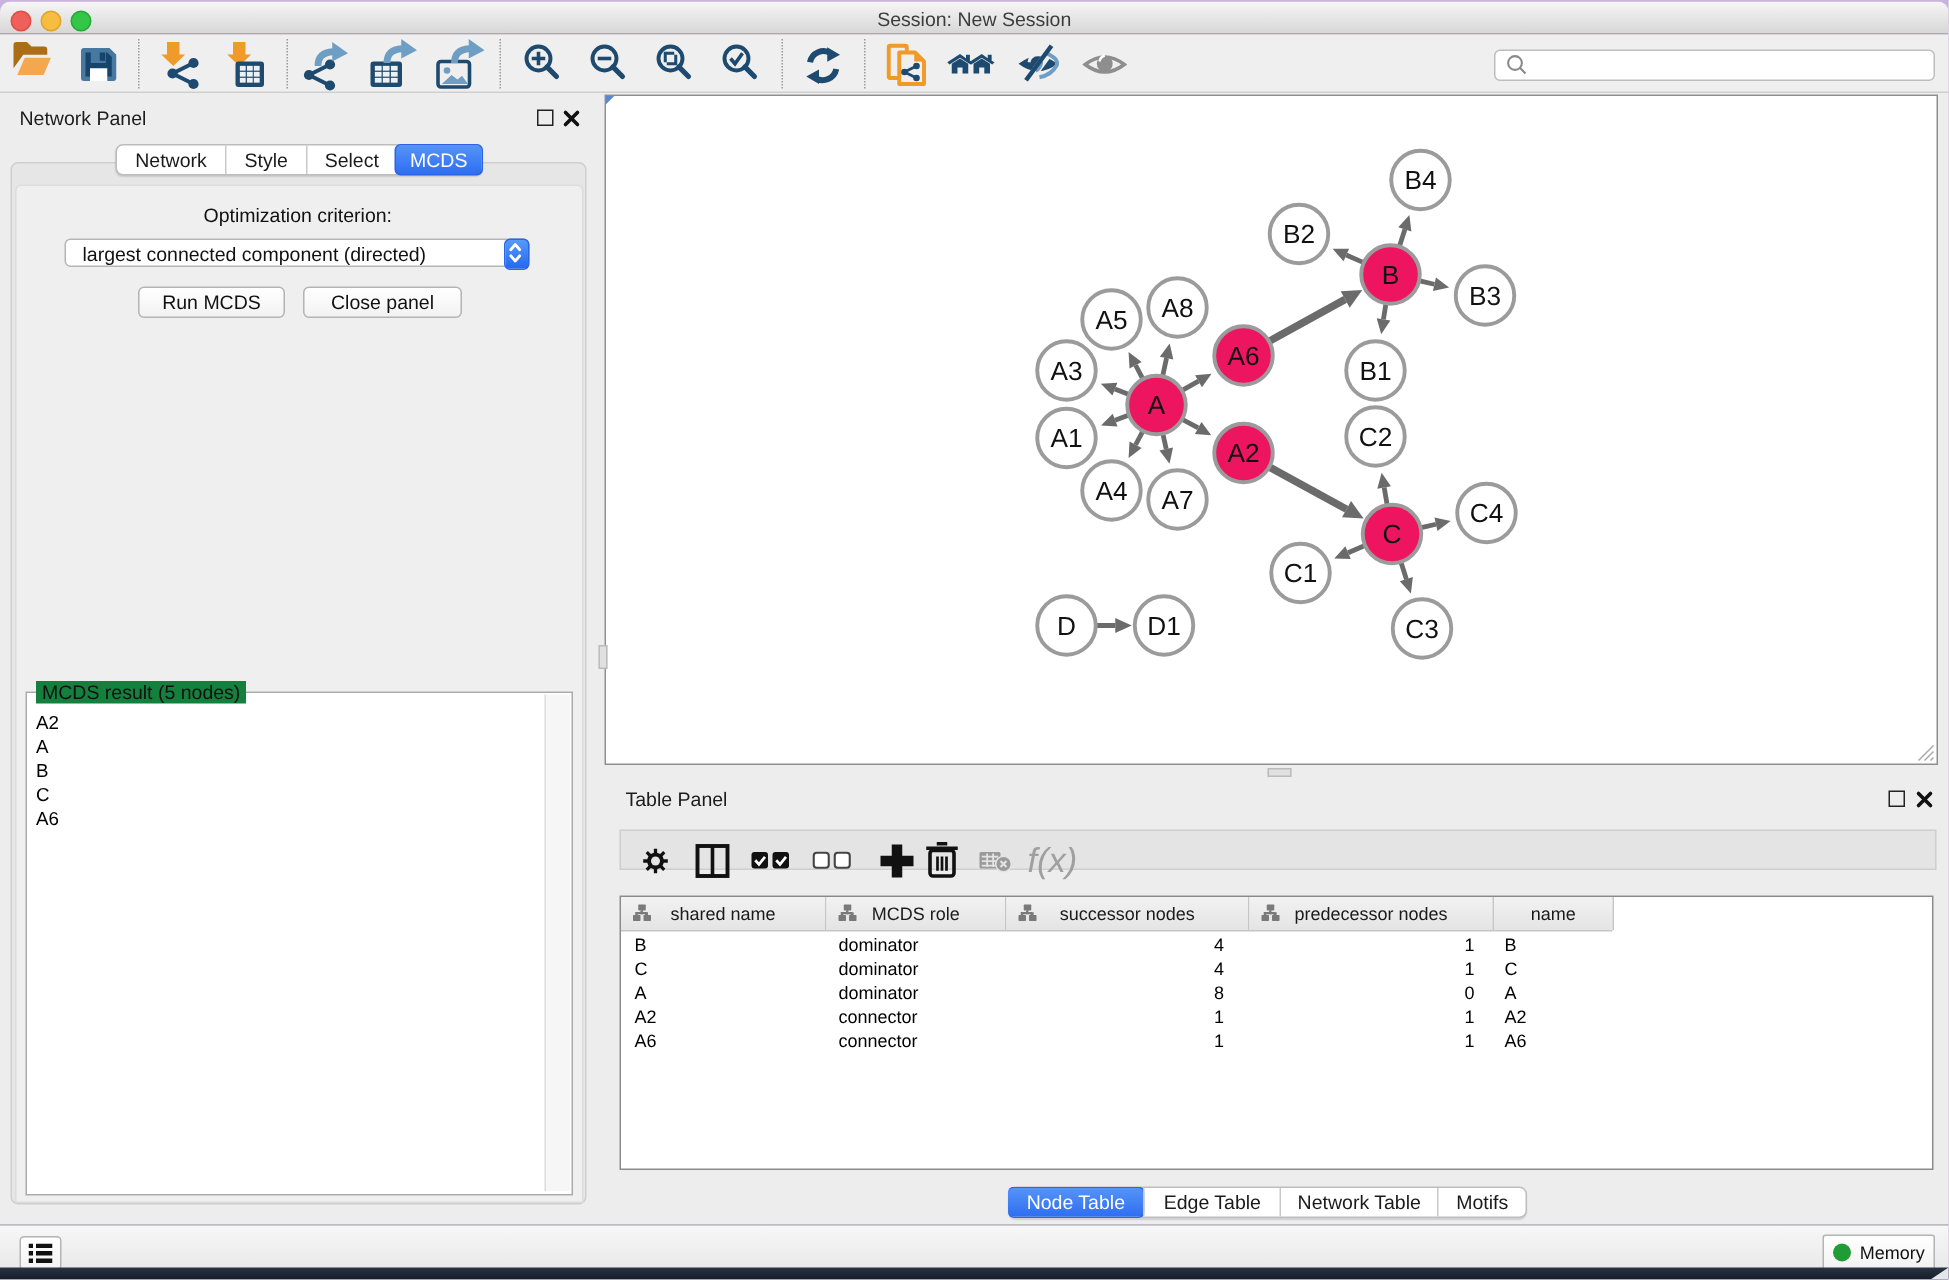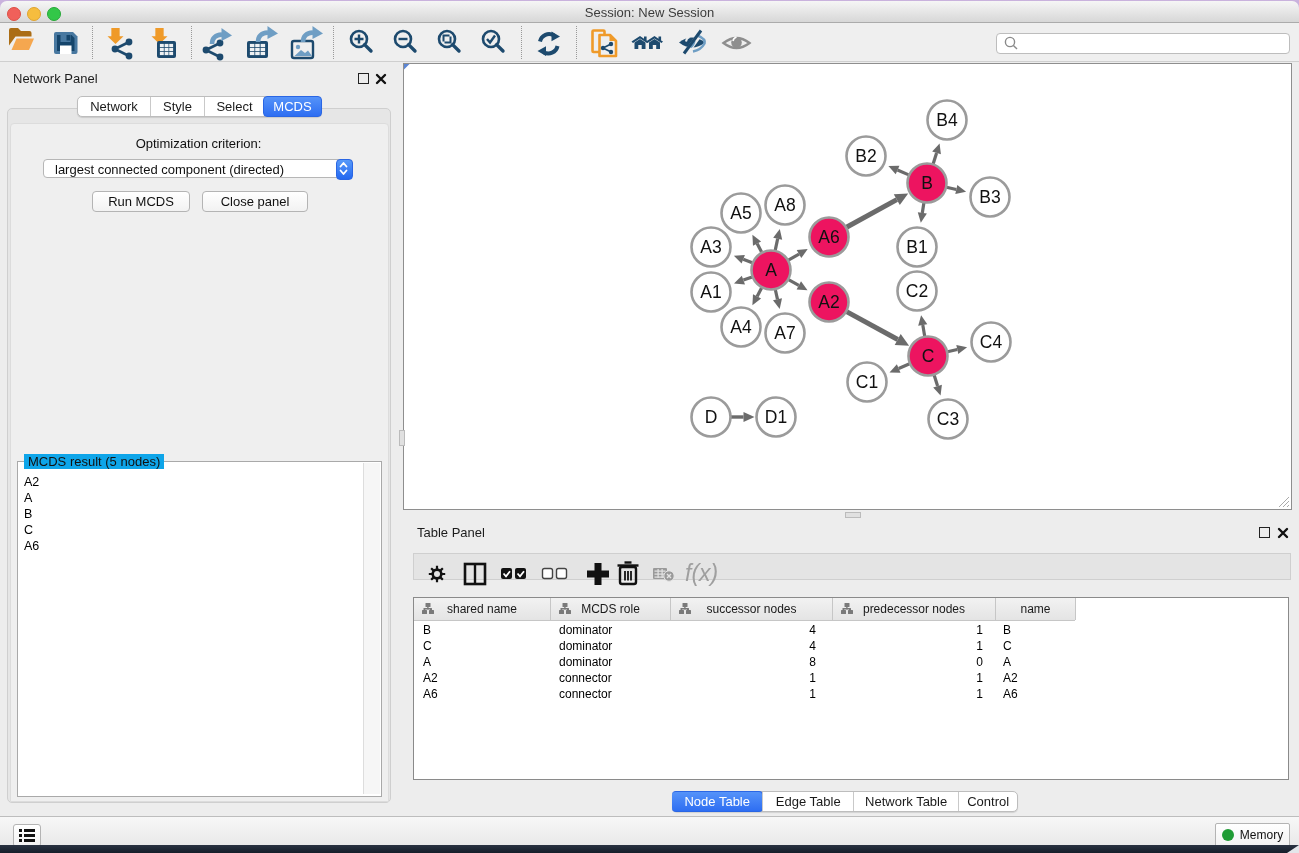--- a/index.html
+++ b/index.html
@@ -18,21 +18,21 @@
 .tabs .t{display:flex;align-items:center;justify-content:center;border-left:1px solid #c9c9c9}
 .tabs .t:first-child{border-left:none}
 .tabs .sel{background:linear-gradient(#5593f9,#2e6ef2);color:#fff;border-radius:4px;margin:-1px;border:1px solid #2a66e4}
 .btn{background:linear-gradient(#ffffff,#f2f2f2);border:1px solid #b4b4b4;border-radius:4px;
  font-size:13px;color:#111;display:flex;align-items:center;justify-content:center}
 #combo{left:43px;top:159px;width:310px;height:19px;background:#fff;border:1px solid #b6b6b6;
  border-radius:4px;font-size:13px;color:#111;line-height:19px;padding-left:11px;box-sizing:border-box}
 #spin{right:-1px;top:-1px;width:15px;height:19px;border-radius:4px;
  background:linear-gradient(#579af9,#2468f0);border:1px solid #2a66e4}
 #fieldset{left:17px;top:461px;width:363px;height:334px;border:1px solid #a9a9a9;background:#fff}
-#fslabel{left:6px;top:-8px;background:#0ea5e9;padding:0 4px;font-size:13px;color:#111}
+#fslabel{left:6px;top:-8px;background:#15803d;padding:0 4px;font-size:13px;color:#111}
 #fslist{left:1px;top:1px;width:345px;height:331px;background:#fff;font-size:12.5px;color:#000;line-height:16px;padding:11px 0 0 5px;box-sizing:border-box}
 #fssb{right:1px;top:1px;width:16px;height:331px;background:#f6f6f6;border-left:1px solid #ddd}
 #netwin{left:403px;top:63px;width:889px;height:447px;background:#fff;border:1px solid #8e8e8e;box-sizing:border-box}
 #nettb{left:0;top:0;width:887px;height:22px;background:linear-gradient(#f4f4f4,#d8d8d8);border-bottom:1px solid #9a9a9a}
 #nettitle{width:100%;text-align:center;top:4px;font-size:13px;color:#1f1f1f}
 #tptoolbar{left:413px;top:553px;width:878px;height:27px;background:#e4e4e4;border:1px solid #cfcfcf;box-sizing:border-box}
 #tbl{left:413px;top:597px;width:876px;height:183px;background:#fff;border:1px solid #8a8a8a;box-sizing:border-box}
 .hcell{position:absolute;top:0;height:22px;background:linear-gradient(#f2f2f2,#e4e4e4);border-right:1px solid #c6c6c6;box-sizing:border-box}
 .htext{width:100%;text-align:center;top:4px;font-size:12px;color:#1a1a1a;position:absolute}
 .row{position:absolute;font-size:12px;color:#000;height:16px;line-height:16px}
@@ -401,21 +401,21 @@
     <div class="row" style="left:145px;top:88px">connector</div>
     <div class="num" style="left:257px;top:88px;width:145px">1</div>
     <div class="num" style="left:419px;top:88px;width:150px">1</div>
     <div class="row" style="left:589px;top:88px">A6</div>
 </div>
 <div id="btabs">
     <div class="tabs" style="width:344px;height:19px">
       <div class="t sel" style="width:91px">Node Table</div>
       <div class="t" style="width:90px">Edge Table</div>
       <div class="t" style="width:105px">Network Table</div>
-      <div class="t" style="width:58px">Control</div>
+      <div class="t" style="width:58px">Motifs</div>
     </div>
   </div>
 <div id="statusbar" class="abs">
  <div class="btn abs" style="left:13px;top:7px;width:26px;height:21px;border-radius:3px">
   <svg width="16" height="13">
         <g fill="#111">
           <rect x="0" y="0" width="3" height="3"></rect>
           <rect x="5" y="0" width="11" height="3"></rect>
           <rect x="0" y="5" width="3" height="3"></rect>
           <rect x="5" y="5" width="11" height="3"></rect>

